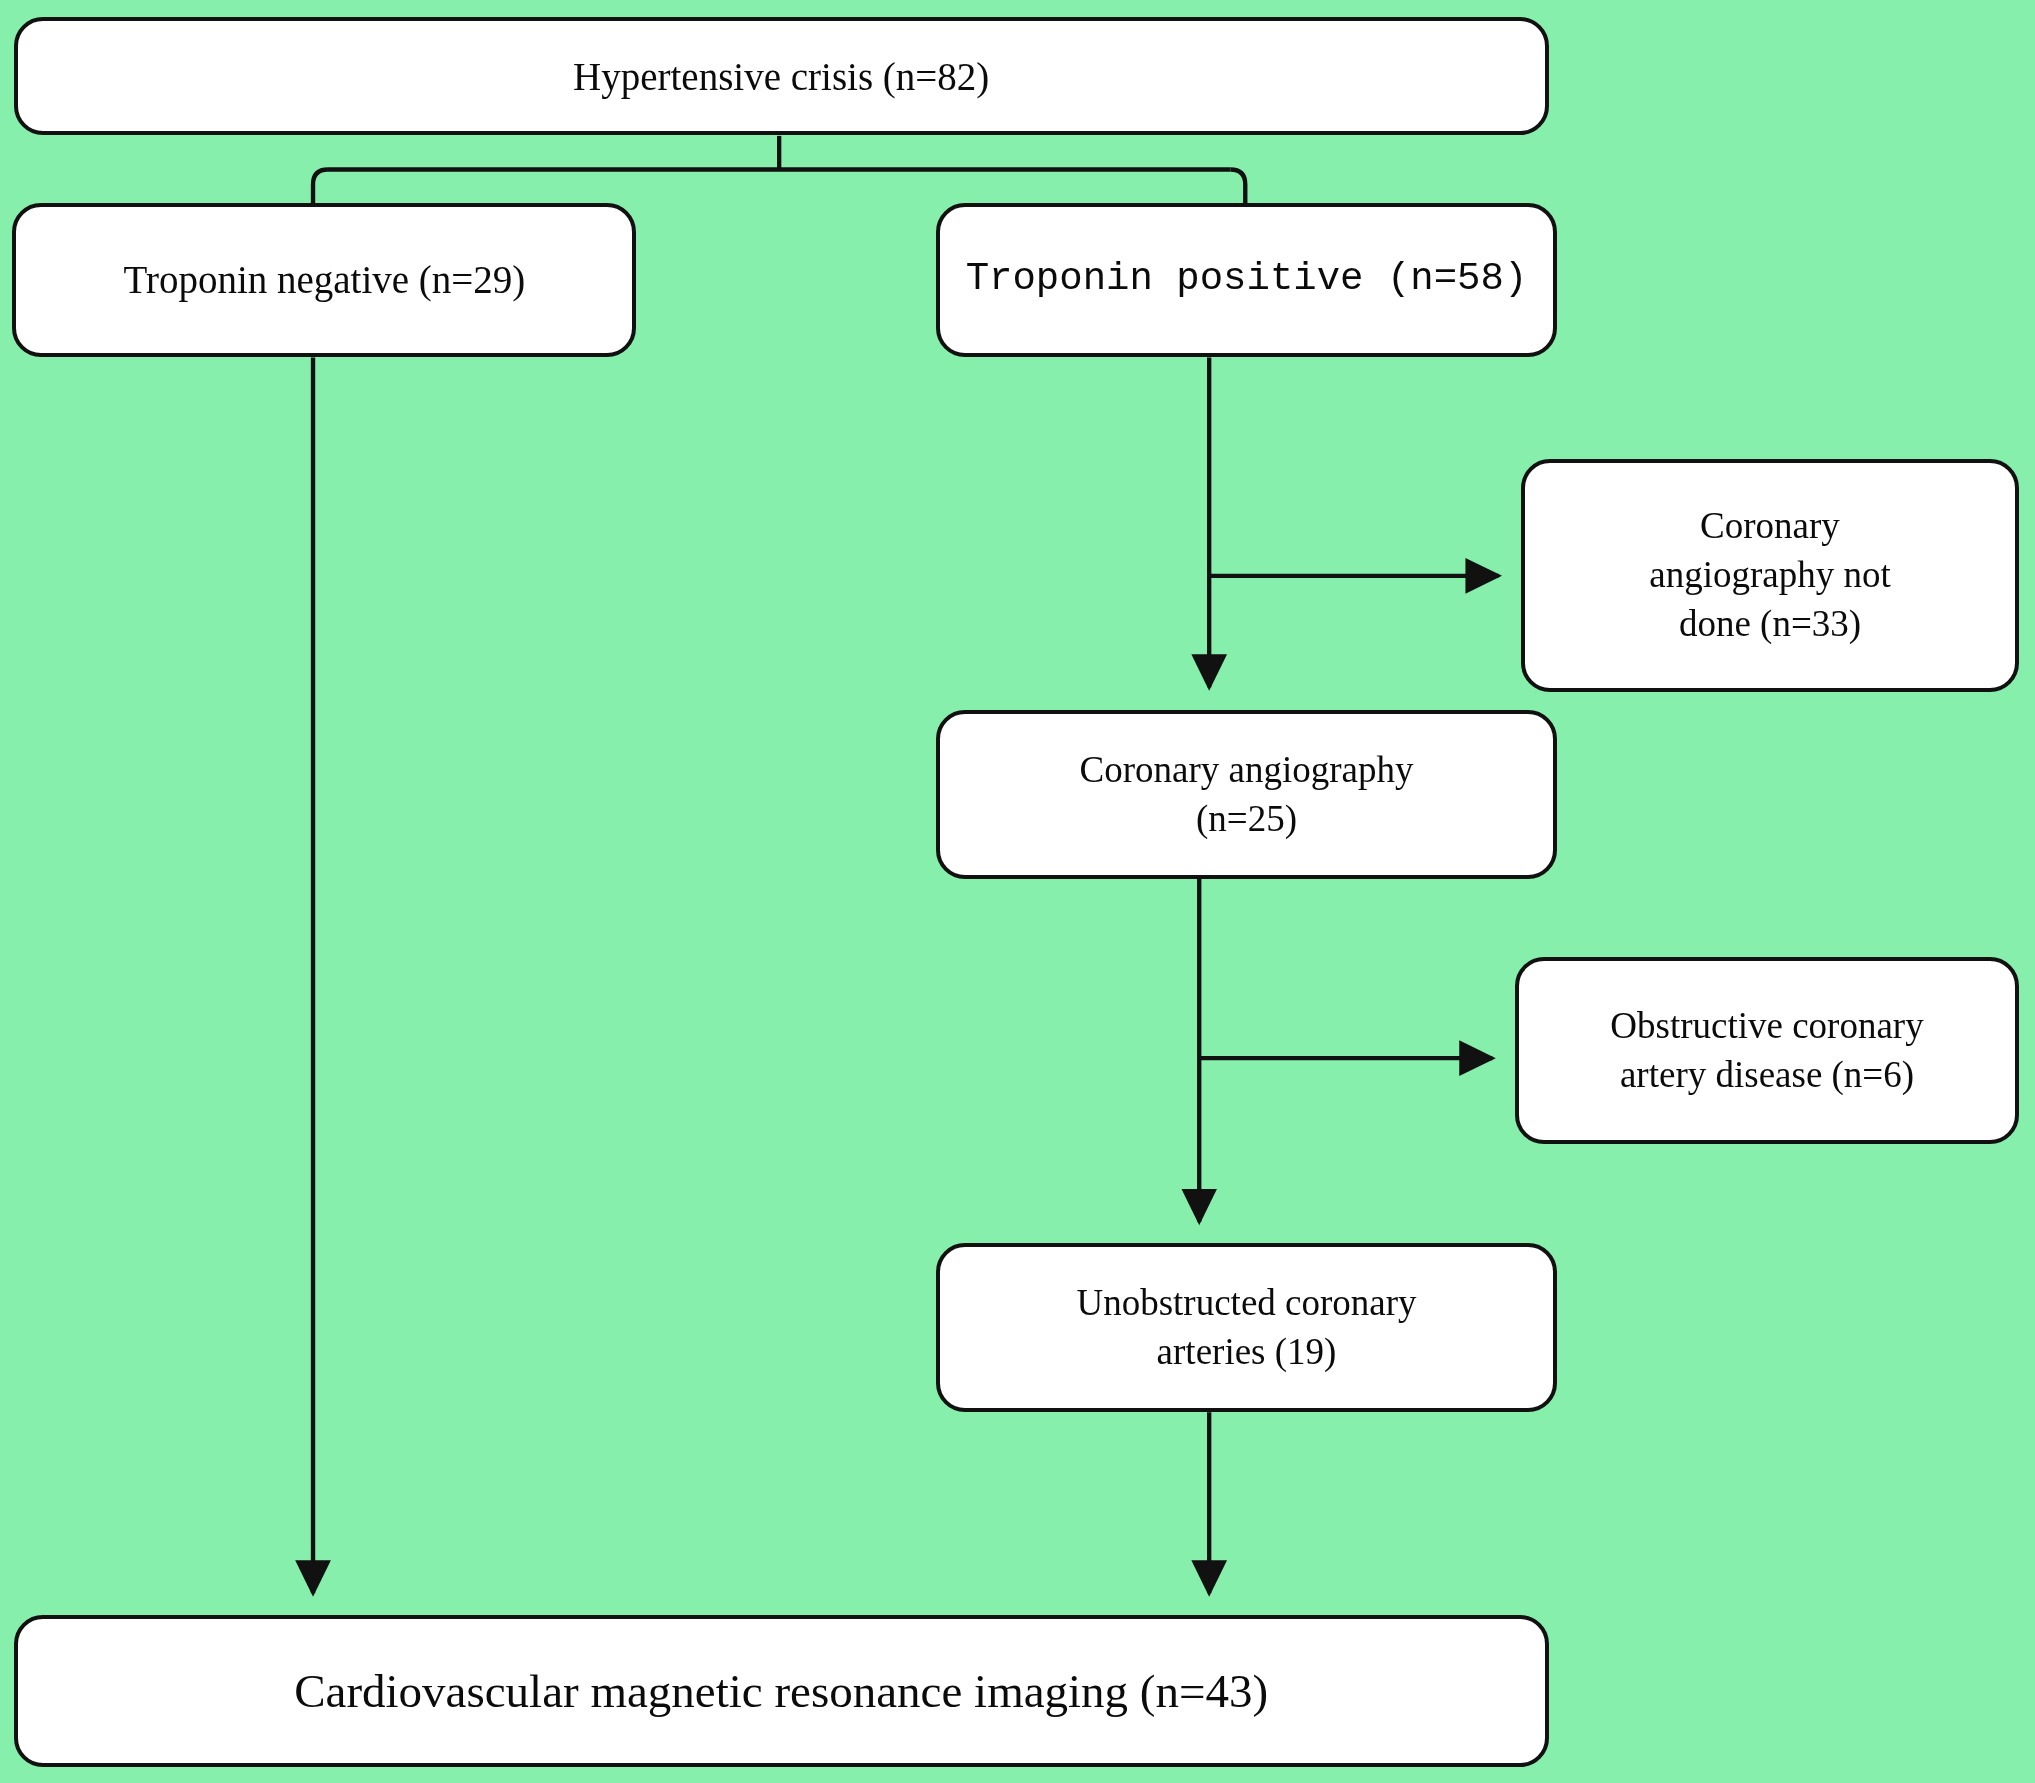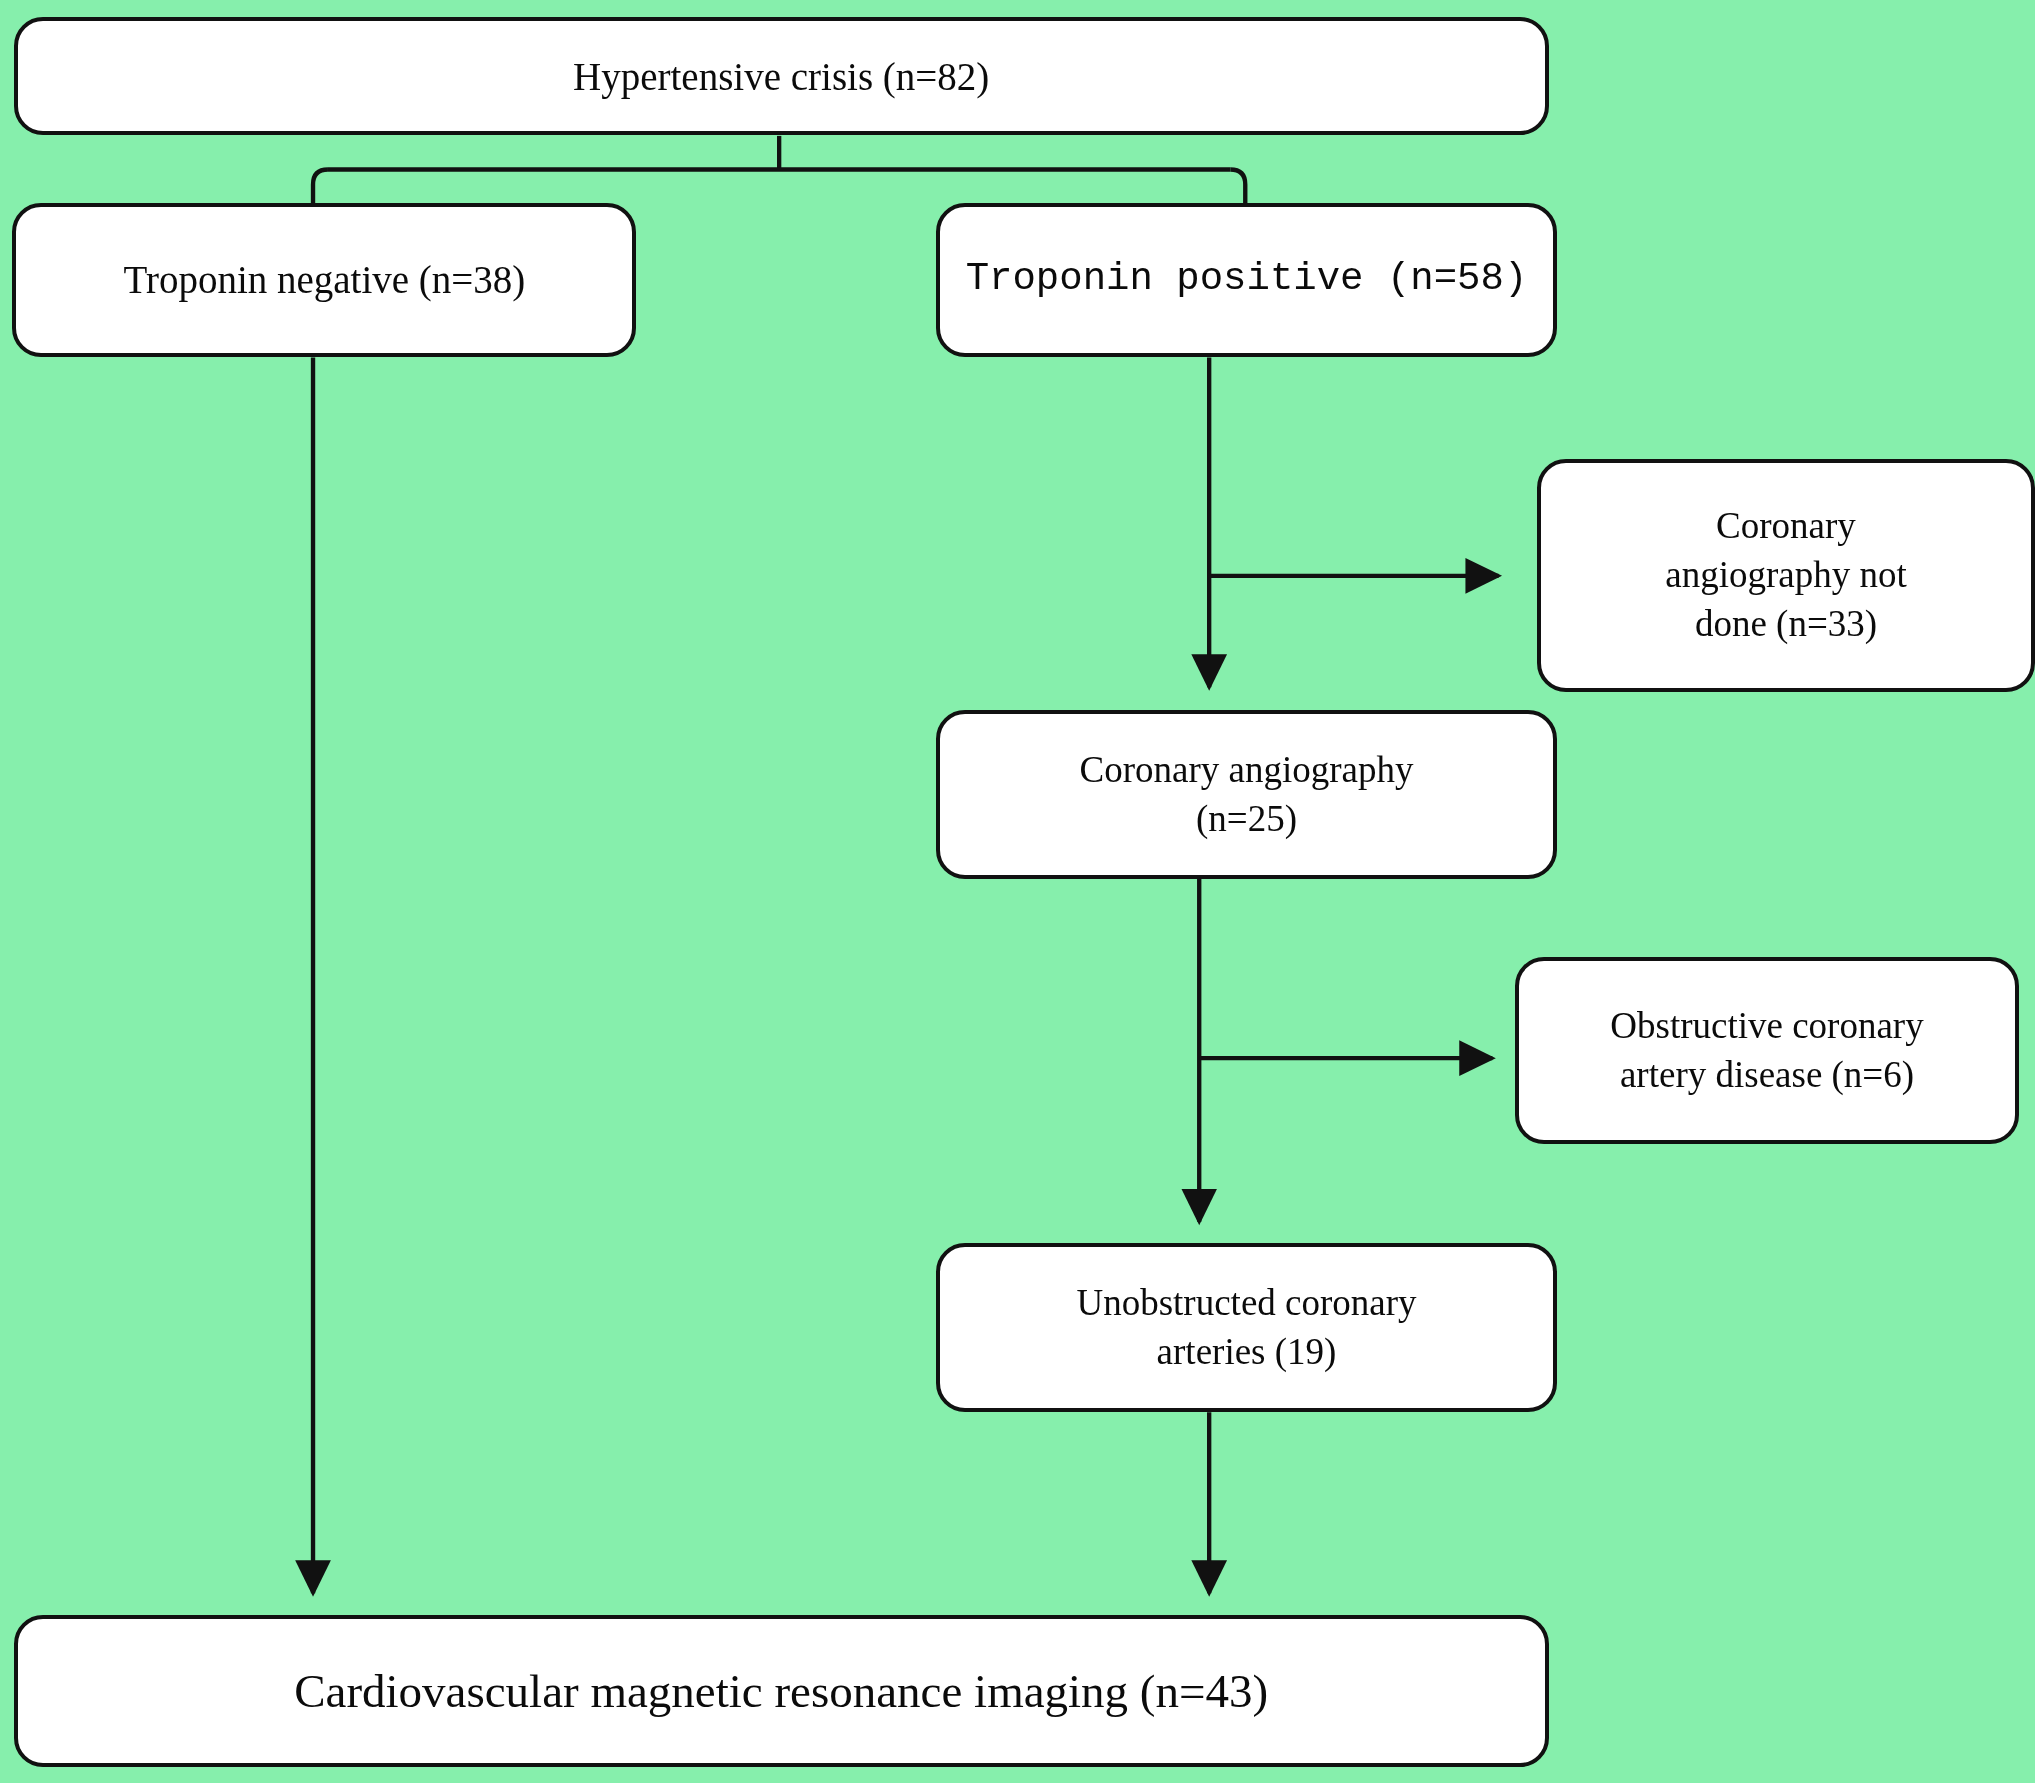--- a/index.html
+++ b/index.html
@@ -56,21 +56,20 @@
     font-size: 39px;
   }
   #node-troponin-positive {
     left: 936px; top: 203px; width: 621px;  height: 154px;
     font-size: 39px;
     font-family: Liberation Mono, monospace;
   }
   #node-angiography-not-done {
     left: 1521px; top: 459px; width: 498px;  height: 233px;
     font-size: 37px;
-    margin-left: 16px;
   }
   #node-coronary-angiography {
     left: 936px; top: 710px; width: 621px; height: 169px;
     font-size: 37px;
   }
   #node-obstructive-cad {
     left: 1515px; top: 957px; width: 504px; height: 187px;
     font-size: 37px;
   }
   #node-unobstructed-arteries {
@@ -122,21 +121,21 @@
     <g>
       <path d="M1943,2269 L1943,2560" stroke="#111111" stroke-width="7" fill="none" marker-end="url(#arrowhead)"></path>
     </g>
   </svg>
 
   <div class="node" id="node-hypertensive-crisis">
     <span class="node-text">Hypertensive crisis (n=82)</span>
   </div>
 
   <div class="node" id="node-troponin-negative">
-    <span class="node-text">Troponin negative (n=38)</span>
+    <span class="node-text">Troponin negative (n=29)</span>
   </div>
 
   <div class="node" id="node-troponin-positive">
     <span class="node-text">Troponin positive (n=58)</span>
   </div>
 
   <div class="node" id="node-angiography-not-done">
     <span class="node-text">Coronary
 angiography not
 done (n=33)</span>

